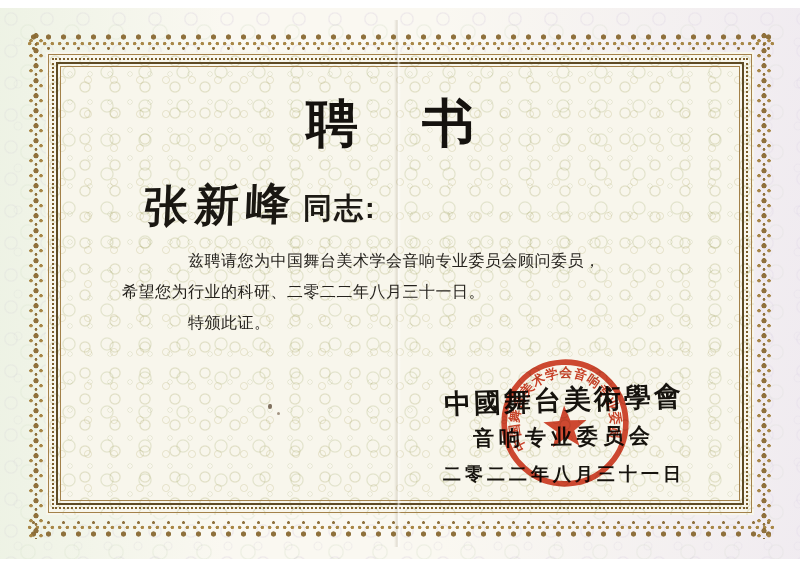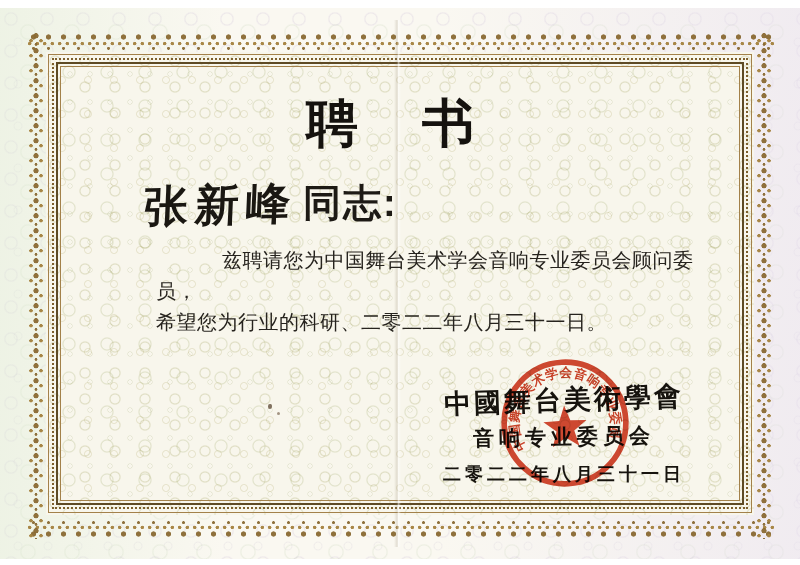--- a/index.html
+++ b/index.html
@@ -80,27 +80,27 @@
     display: flex; align-items: flex-end; gap: 6px;
     margin: 32px 0 0 84px;
   }
   .name {
     font-family: "DejaVu Serif", serif;
     font-size: 44px; font-weight: 700; line-height: 1;
     letter-spacing: 7px; color: #1a1712;
     transform: skewX(-4deg) rotate(-1.5deg);
   }
   .salutation {
-    font-size: 38px; line-height: 1.1; letter-spacing: 2px;
+    font-size: 29px; line-height: 1.1; letter-spacing: 2px;
     padding-bottom: 2px; color: #1d1a15; font-weight: 600;
   }
 
   .body-text {
-    margin: 18px 36px 0 96px;
-    font-size: 20px; line-height: 31px; letter-spacing: .5px;
+    margin: 18px 36px 0 62px;
+    font-size: 16px; line-height: 31px; letter-spacing: .5px;
     color: #26231e;
     font-family: Liberation Serif, serif;
   }
   .body-text .indent { text-indent: 66px; }
 
   
   .signature {
     position: absolute; top: 374px; right: 86px; width: 300px;
     text-align: center; color: #16130e;
     font-family: "DejaVu Serif", serif;
@@ -152,20 +152,21 @@
       </div>
 
       <div class="recipient-row">
         <span class="name">张新峰</span>
         <span class="salutation">同志:</span>
       </div>
 
       <div class="body-text">
         <div class="indent">兹聘请您为中国舞台美术学会音响专业委员会顾问委员，</div>
         <div>希望您为行业的科研、二零二二年八月三十一日。</div>
+        <div class="indent">特颁此证。</div>
       </div>
 
     </div>
 
     <div class="signature">
       <div class="org1">中國舞台美術學會</div>
       <div class="org2">音响专业委员会</div>
       <div class="sig-date">二零二二年八月三十一日</div>
     </div>
 

